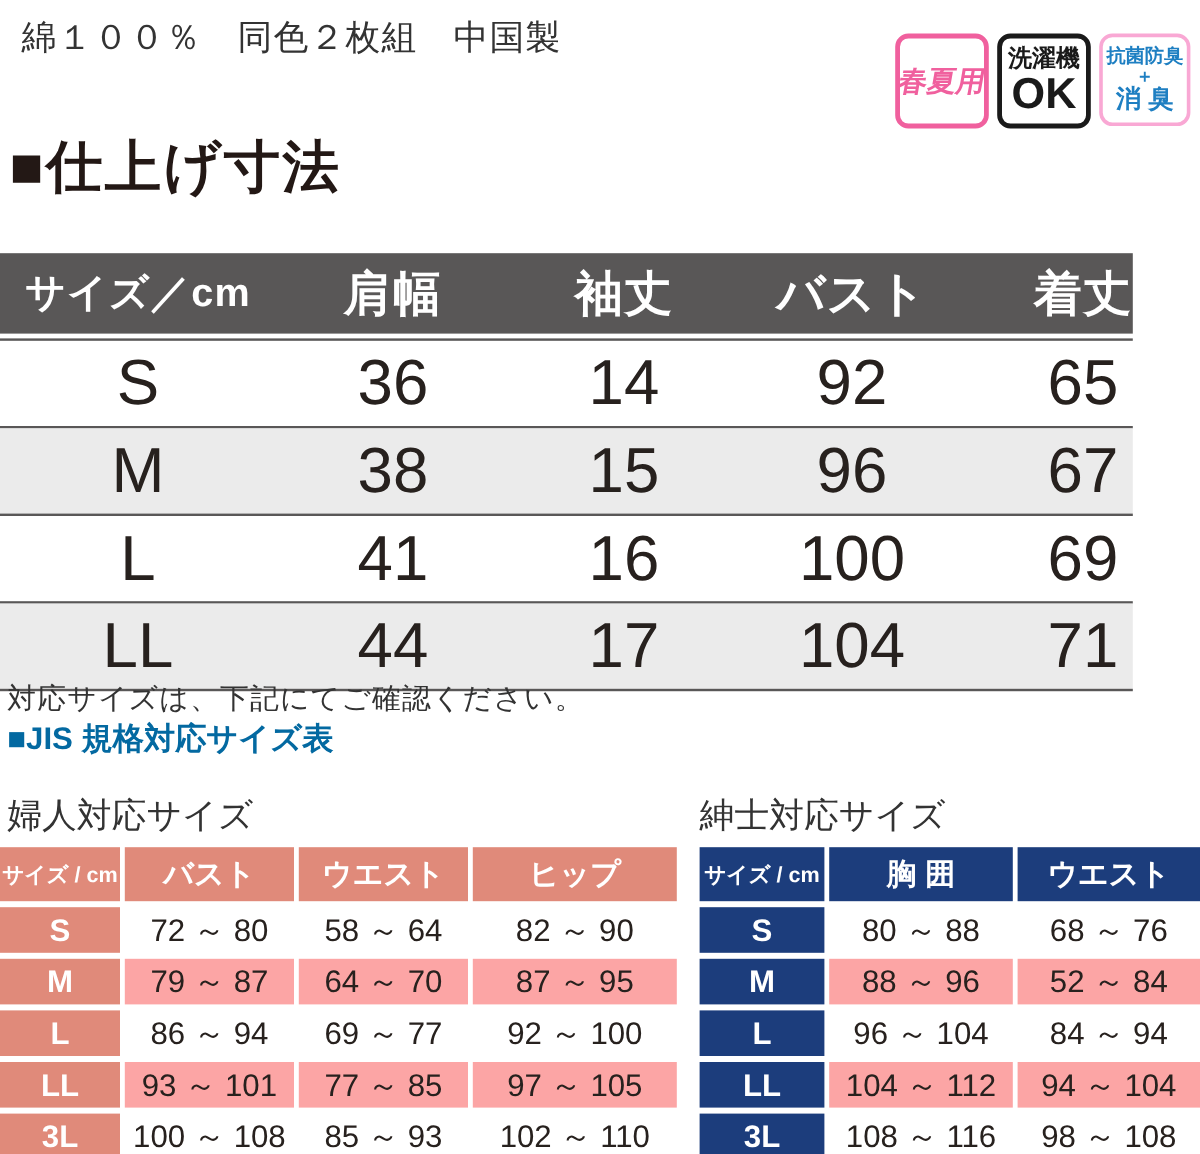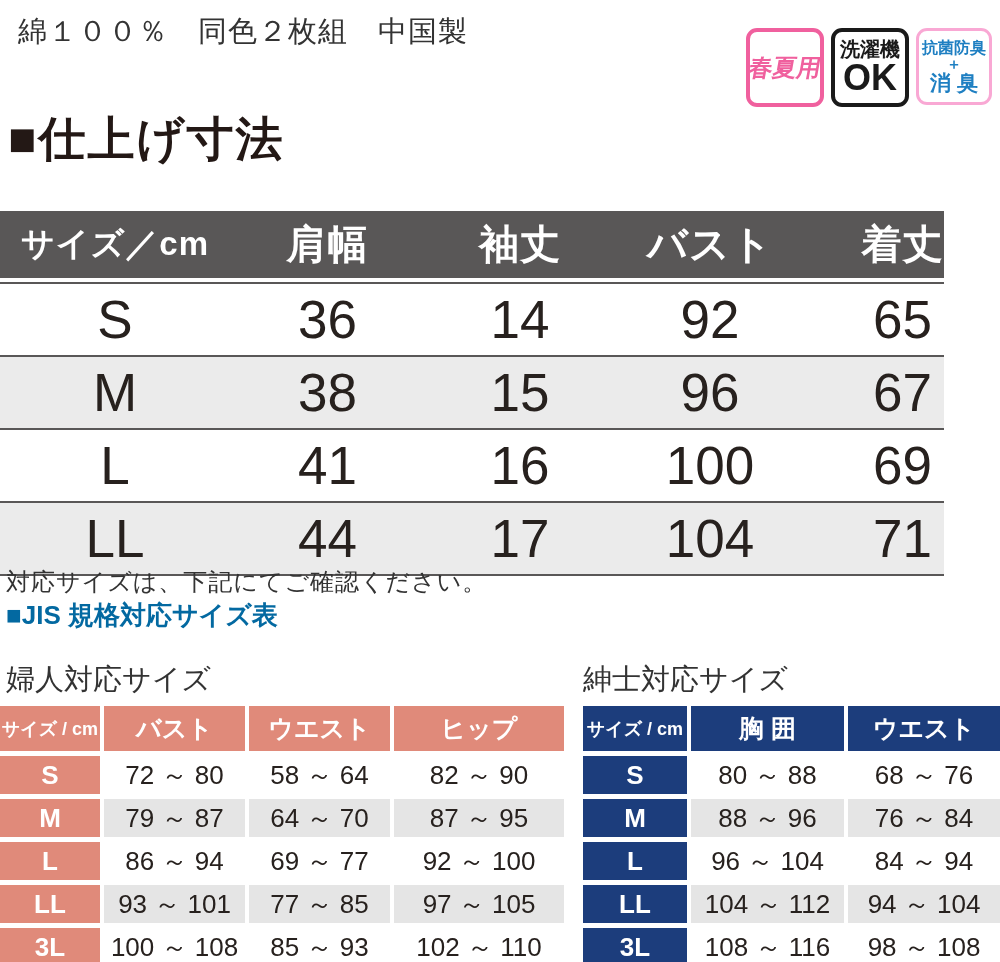--- a/index.html
+++ b/index.html
@@ -52,21 +52,21 @@
              grid-template-rows:45px repeat(5,38px);}
   .jis-men{left:583px;grid-template-columns:104px 153px 152px;
            grid-template-rows:45px repeat(5,38px);}
   .jc{display:flex;align-items:center;justify-content:center;font-size:26px;}
   .jh{color:#fff;font-weight:bold;font-size:25px;text-align:center;}
   .jh-size{font-size:18px;font-weight:bold;}
   .jsize{color:#fff;font-weight:bold;font-size:26px;}
   .jis-women .jh,.jis-women .jsize{background:#e08a7a;}
   .jis-men .jh,.jis-men .jsize{background:#1c3d7c;}
   .jcell{background:#fff;color:#27211e;}
-  .jcell.alt{background:#e5e5e5;}
+  .jcell.alt{background:#fca5a5;}
 </style>
 </head>
 <body>
 
 <div class="info-line">綿１００％　同色２枚組　中国製</div>
 
 <div class="badges">
   <div class="badge badge-pink">
     <span class="bp-text">春夏用</span>
   </div>
@@ -166,21 +166,21 @@
   <div class="jc jh jh-size">サイズ / cm</div>
   <div class="jc jh">胸 囲</div>
   <div class="jc jh">ウエスト</div>
 
   <div class="jc jsize">S</div>
   <div class="jc jcell">80 ～ 88</div>
   <div class="jc jcell">68 ～ 76</div>
 
   <div class="jc jsize">M</div>
   <div class="jc jcell alt">88 ～ 96</div>
-  <div class="jc jcell alt">76 ～ 84</div>
+  <div class="jc jcell alt">52 ～ 84</div>
 
   <div class="jc jsize">L</div>
   <div class="jc jcell">96 ～ 104</div>
   <div class="jc jcell">84 ～ 94</div>
 
   <div class="jc jsize">LL</div>
   <div class="jc jcell alt">104 ～ 112</div>
   <div class="jc jcell alt">94 ～ 104</div>
 
   <div class="jc jsize">3L</div>

